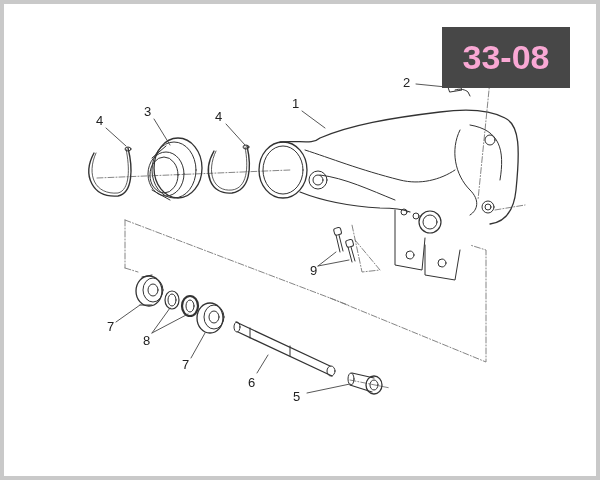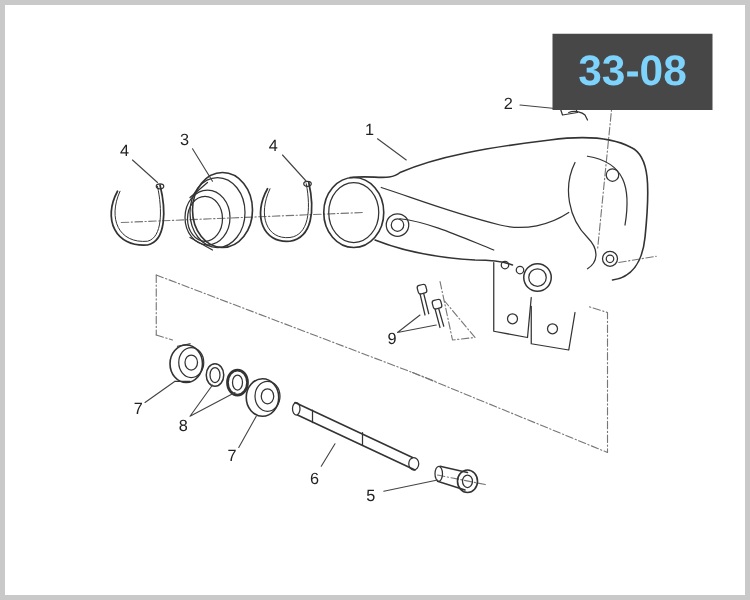--- a/index.html
+++ b/index.html
@@ -4,21 +4,21 @@
   <style>
     html, body { margin: 0; padding: 0; background: #ffffff; }
     body { width: 600px; height: 480px; overflow: hidden; position: relative; font-family: "Liberation Sans", sans-serif; }
     .frame {
       position: absolute; left: 0; top: 0; width: 600px; height: 480px;
       box-sizing: border-box; border: 4px solid #c9c9c9; background: #ffffff;
     }
     .diagram { position: absolute; left: 0; top: 0; width: 600px; height: 480px; }
     .badge {
       position: absolute; left: 442px; top: 27px; width: 128px; height: 61px;
-      background: #474747; color: #7dd3fc; font-weight: bold; font-size: 34px;
+      background: #474747; color: #f9a8d4; font-weight: bold; font-size: 34px;
       display: flex; align-items: center; justify-content: center; letter-spacing: 0px;
     }
     .callout {
       position: absolute; font-size: 13px; color: #222222; line-height: 1;
     }
   </style>
 </head>
 <body>
 
 <div class="frame"></div>

